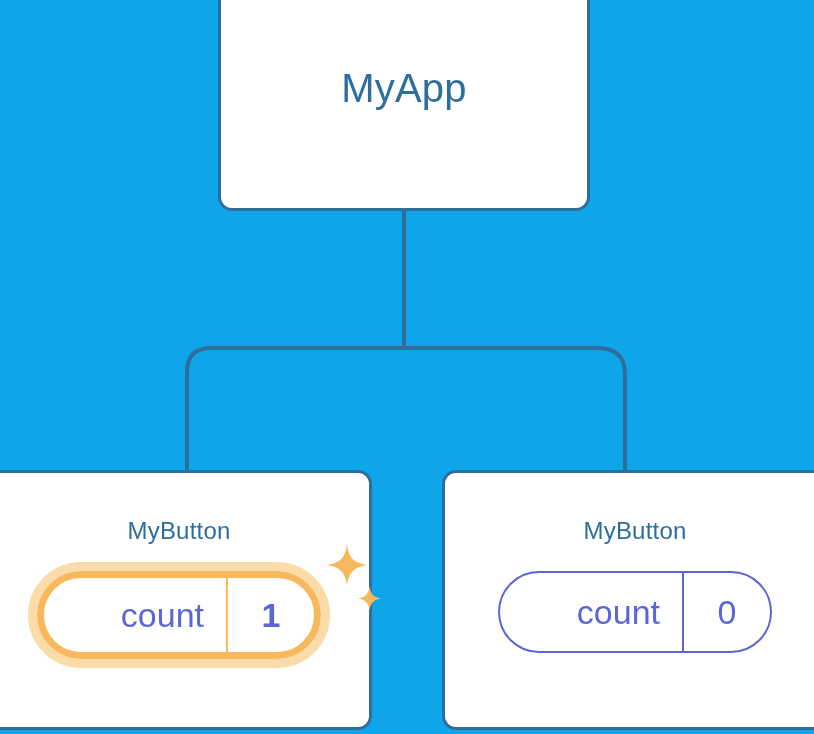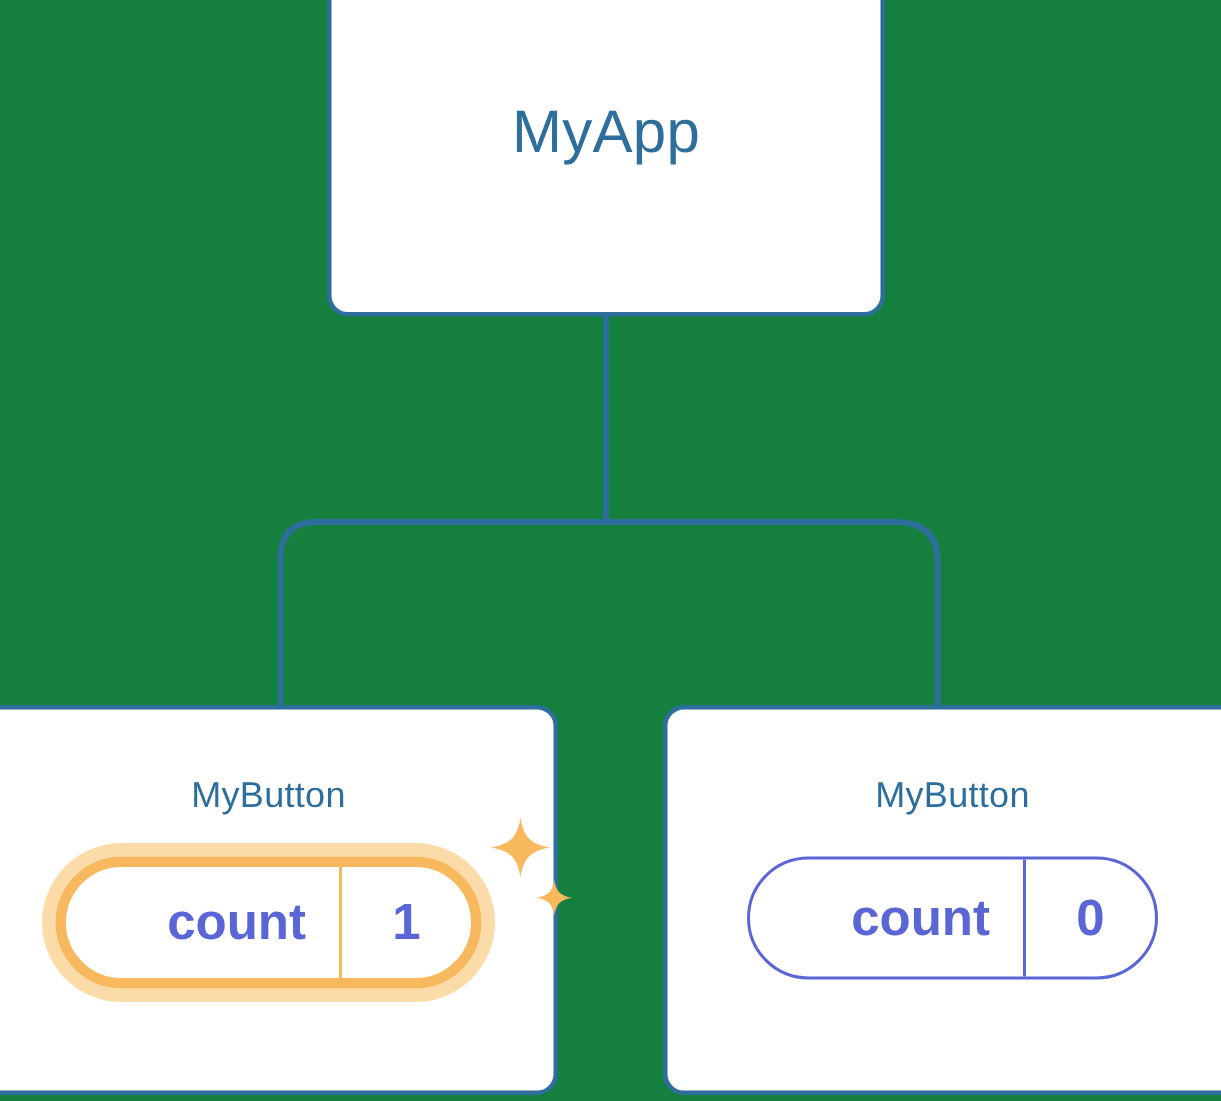--- a/index.html
+++ b/index.html
@@ -4,21 +4,21 @@
 <style>
   html, body {
     margin: 0;
     padding: 0;
     background: #4c6b76;
   }
   #stage {
     position: relative;
     width: 814px;
     height: 734px;
-    background: #15803d;
+    background: #0ea5e9;
     overflow: hidden;
     font-family: "Liberation Sans", sans-serif;
   }
 
   
   .connector {
     position: absolute;
     left: 0;
     top: 0;
     width: 814px;
@@ -98,21 +98,21 @@
     box-sizing: border-box;
     z-index: 2;
   }
 
   .pill-key, .pill-val {
     display: flex;
     align-items: center;
     justify-content: center;
     color: #5b66d6;
     font-size: 34px;
-    font-weight: 700;
+    font-weight: 400;
     box-sizing: border-box;
   }
 
   .pill-key {
     width: 182px;
     justify-content: flex-end;
     padding-right: 22px;
   }
 
   .pill-val {

